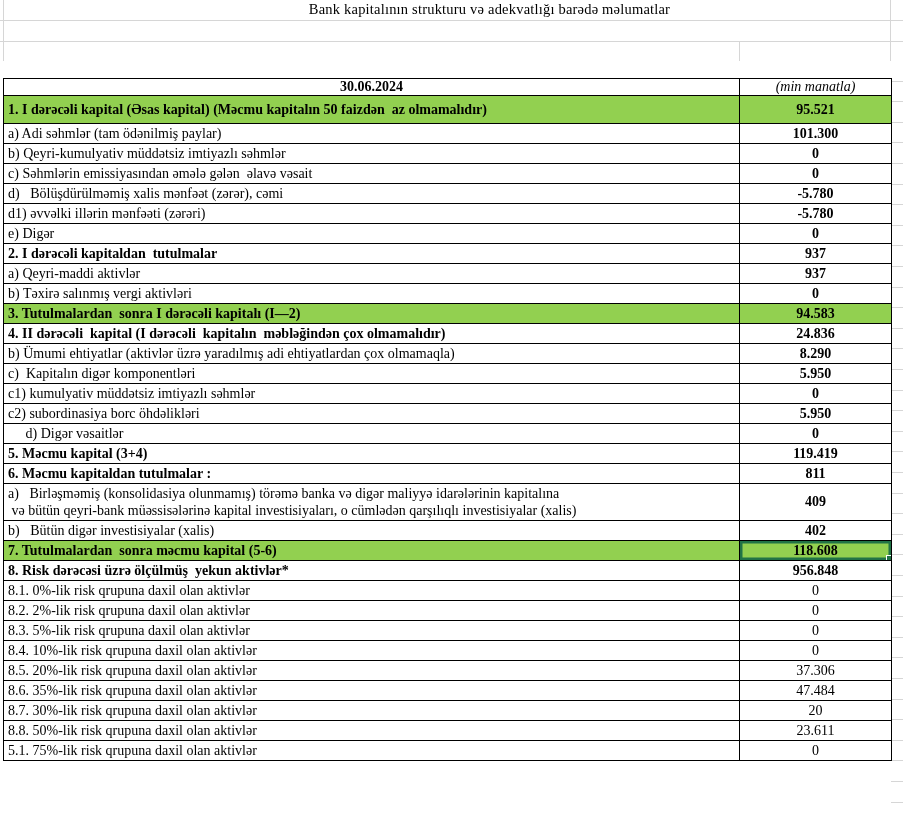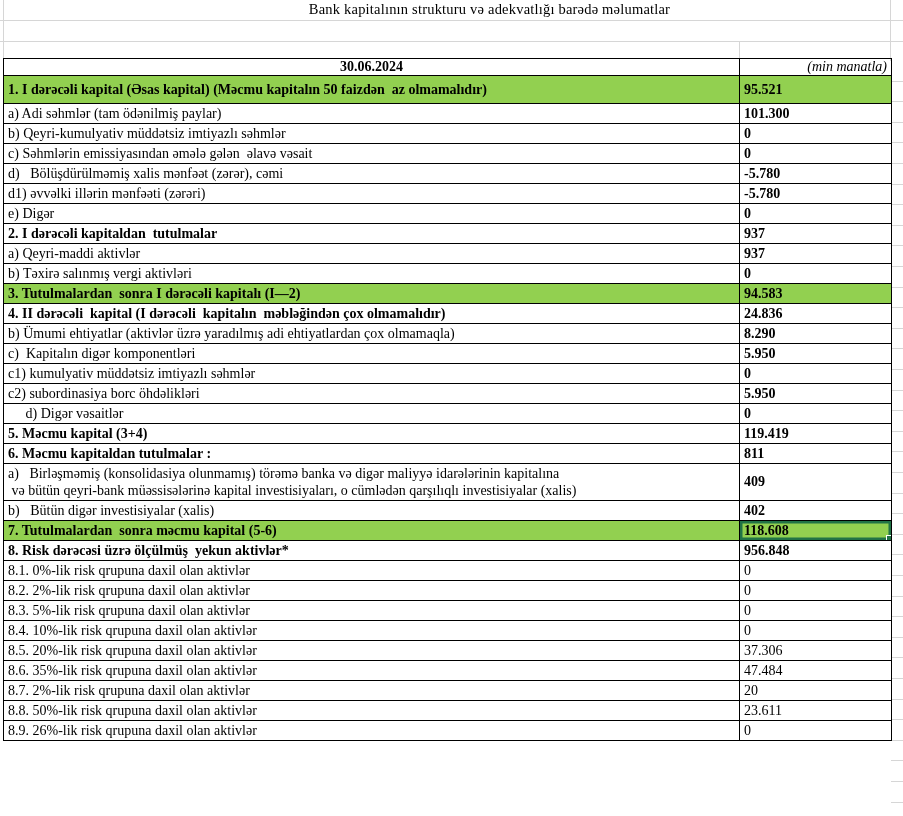--- a/index.html
+++ b/index.html
@@ -12,31 +12,31 @@
     font-size:14.5px;letter-spacing:.2px;margin-left:28px;
   }
   .gridline{position:absolute;background:#d6d6d6;}
   .gl-h{height:1px;}
   .gl-v{width:1px;}
   .row-strip{
     position:absolute;left:891px;top:61px;width:12px;height:755px;
     background:repeating-linear-gradient(to bottom,#ffffff 0px,#ffffff 19.6px,#d6d6d6 19.6px,#d6d6d6 20.6px);
   }
   table.cap{
-    position:absolute;left:3px;top:58px;border-collapse:collapse;table-layout:fixed;
+    position:absolute;left:3px;top:78px;border-collapse:collapse;table-layout:fixed;
     width:888px;border:1.5px solid #000;
   }
   table.cap th,table.cap td{
     border:1px solid #000;padding:0 4px;vertical-align:middle;
     font-size:14px;overflow:hidden;
   }
   th.hdate{height:16px;text-align:center;font-weight:bold;font-size:14px;}
-  th.hunit{text-align:right;font-weight:normal;font-style:italic;font-size:13.5px;}
+  th.hunit{text-align:center;font-weight:normal;font-style:italic;font-size:13.5px;}
   td.label{text-align:left;white-space:pre-wrap;height:19px;line-height:1.25;}
-  td.value{text-align:left;height:19px;}
+  td.value{text-align:center;height:19px;}
   td.vbold{font-weight:bold;}
   .bold{font-weight:bold;}
   .green{background:var(--green,#92D050);}
   td.selected{position:relative;box-shadow:inset 0 0 0 2.5px var(--selgreen,#217346);}
   td.selected::after{
     content:"";position:absolute;right:-3px;bottom:-3px;width:6px;height:6px;
     background:var(--selgreen,#217346);border:1px solid #fff;z-index:3;
   }
 </style>
 </head>
@@ -175,27 +175,27 @@
         </tr>
         <tr>
           <td class="label">8.5. 20%-lik risk qrupuna daxil olan aktivlər</td>
           <td class="value">37.306</td>
         </tr>
         <tr>
           <td class="label">8.6. 35%-lik risk qrupuna daxil olan aktivlər</td>
           <td class="value">47.484</td>
         </tr>
         <tr>
-          <td class="label">8.7. 2%-lik risk qrupuna daxil olan aktivlər</td>
+          <td class="label">8.7. 30%-lik risk qrupuna daxil olan aktivlər</td>
           <td class="value">20</td>
         </tr>
         <tr>
           <td class="label">8.8. 50%-lik risk qrupuna daxil olan aktivlər</td>
           <td class="value">23.611</td>
         </tr>
         <tr>
-          <td class="label">8.9. 26%-lik risk qrupuna daxil olan aktivlər</td>
+          <td class="label">5.1. 75%-lik risk qrupuna daxil olan aktivlər</td>
           <td class="value">0</td>
         </tr>
       </tbody>
   </table>
 
 </div>
 
 </body></html>

